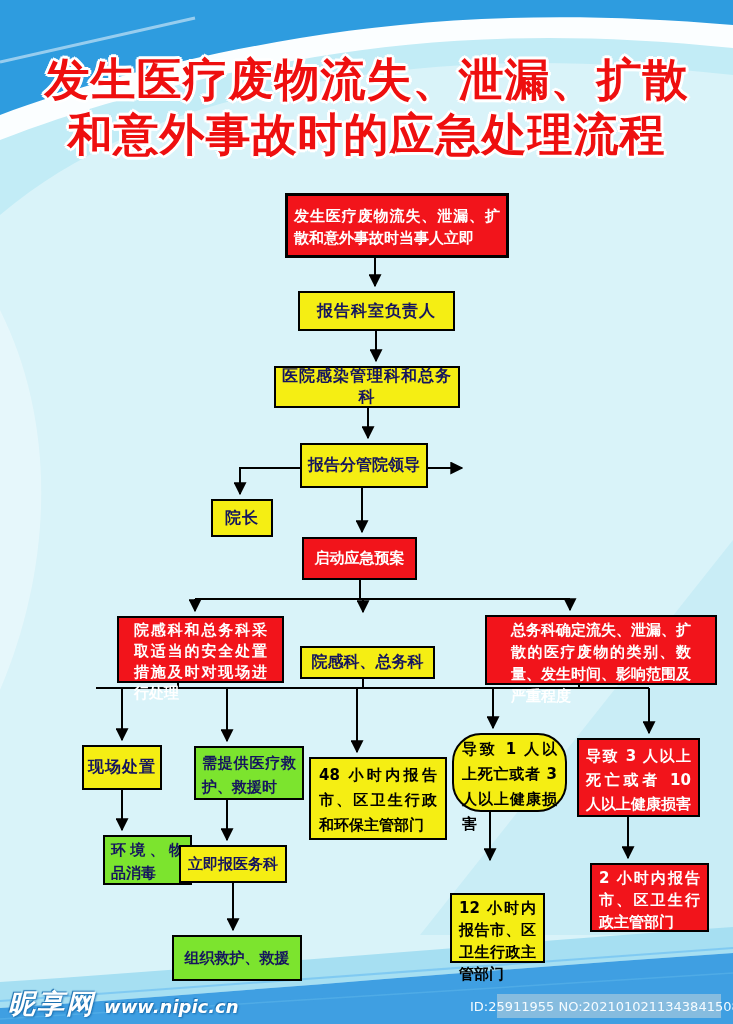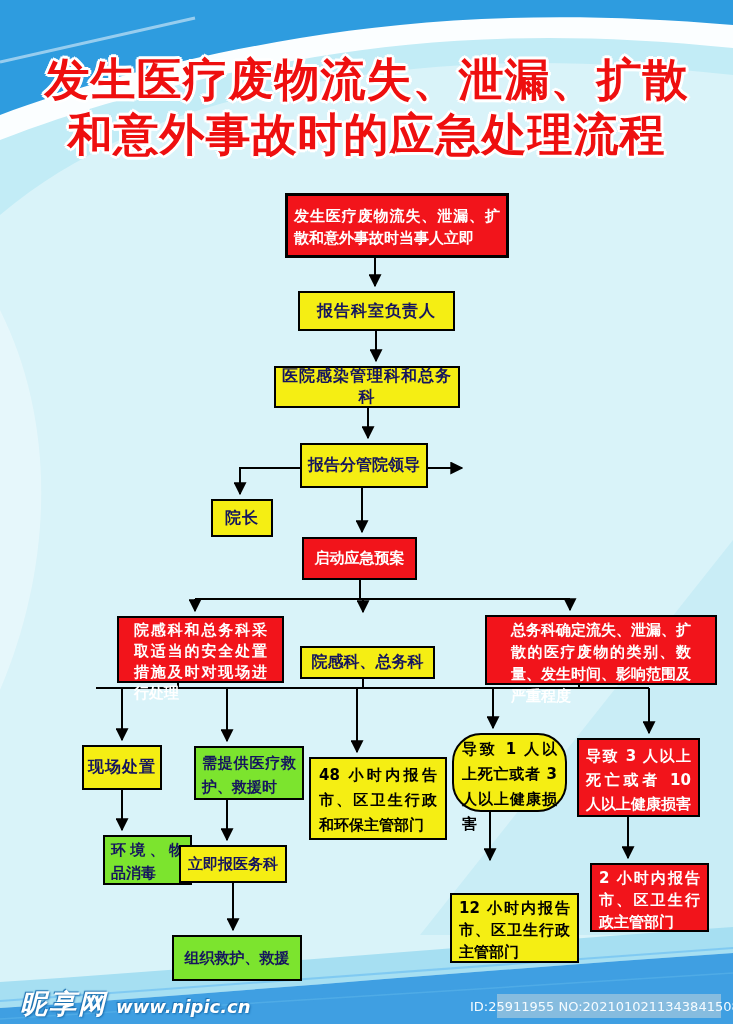--- a/index.html
+++ b/index.html
@@ -22,21 +22,21 @@
   }
   .node.center{display:flex;align-items:center;justify-content:center;
     text-align:center;font-size:16px;letter-spacing:1px;}
   .node.multi{text-align:justify;margin-left:22px;}
   .red{background:#f2141b;color:#fff;}
   .yellow{background:#f5ee13;}
   .green{background:#7ce42e;}
   .ink-blue{color:#15155e;}
   .ink-black{color:#000;}
   .footer-logo{
-    position:absolute;left:20px;top:986px;color:#fff;
+    position:absolute;left:8px;top:986px;color:#fff;
     font-style:italic;white-space:nowrap;
     text-shadow:1px 1px 2px #1a6fb0,-1px -1px 1px #1a6fb0;
   }
   .footer-logo .brand{font-size:27px;font-weight:900;letter-spacing:2px;}
   .footer-logo .url{font-size:18px;font-weight:bold;margin-left:9px;}
   .id-plate{
     position:absolute;left:497px;top:994px;width:224px;height:24px;
     background:rgba(140,190,222,.92);color:#f4fbff;font-size:13px;
     display:flex;align-items:center;justify-content:center;white-space:nowrap;
   }
@@ -138,21 +138,21 @@
   <div class="node yellow center ink-blue" style="left:179px;top:845px;width:108px;height:38px;font-size:15px;letter-spacing:0;">立即报医务科</div>
 
   <div class="node green center ink-blue" style="left:172px;top:935px;width:130px;height:46px;font-size:15px;letter-spacing:0;">组织救护、救援</div>
 
   <div class="node yellow multi ink-black" style="left:287px;top:757px;width:138px;height:83px;padding:4px 8px;line-height:25px;">48 小时内报告市、区卫生行政和环保主管部门</div>
 
   <div class="node yellow multi ink-black" style="left:430px;top:733px;width:115px;height:79px;padding:2px 8px;line-height:25px;border-radius:29px;">导致 1 人以上死亡或者 3 人以上健康损害</div>
 
   <div class="node red multi" style="left:555px;top:738px;width:123px;height:79px;padding:4px 7px;line-height:24px;">导致 3 人以上死亡或者 10 人以上健康损害</div>
 
-  <div class="node yellow multi ink-black" style="left:428px;top:893px;width:129px;height:70px;padding:2px 7px;line-height:22px;">12 小时内报告市、区卫生行政主管部门</div>
+  <div class="node yellow multi ink-black" style="left:428px;top:893px;width:95px;height:70px;padding:2px 7px;line-height:22px;">12 小时内报告市、区卫生行政主管部门</div>
 
   <div class="node red multi" style="left:568px;top:863px;width:119px;height:69px;padding:2px 7px;line-height:22px;">2 小时内报告市、区卫生行政主管部门</div>
 
   <div class="footer-logo">
     <span class="brand">昵享网</span><span class="url">www.nipic.cn</span>
   </div>
   <div class="id-plate">ID:25911955 NO:20210102113438415082</div>
 
 </div>
 

